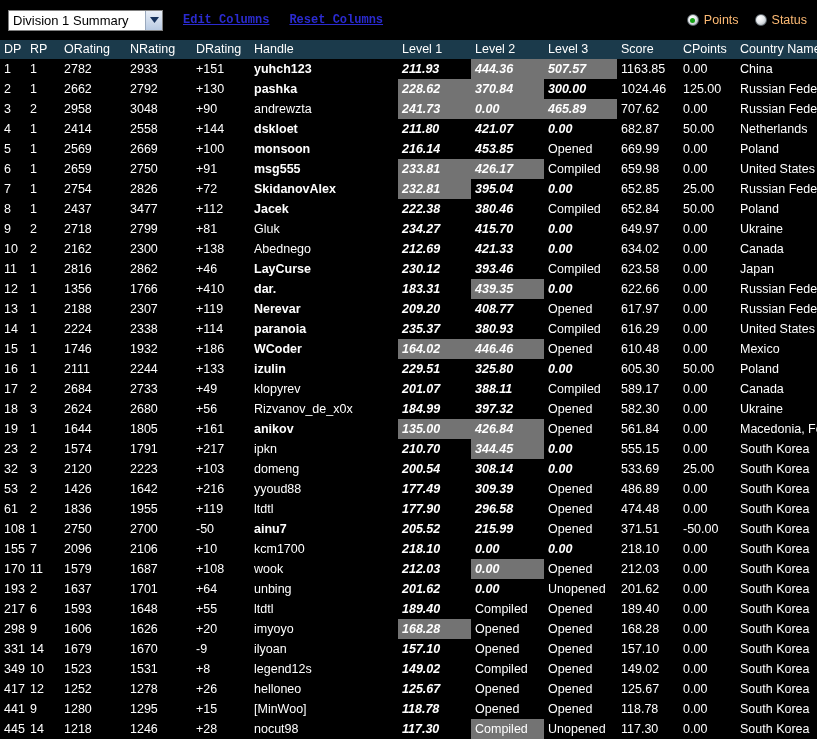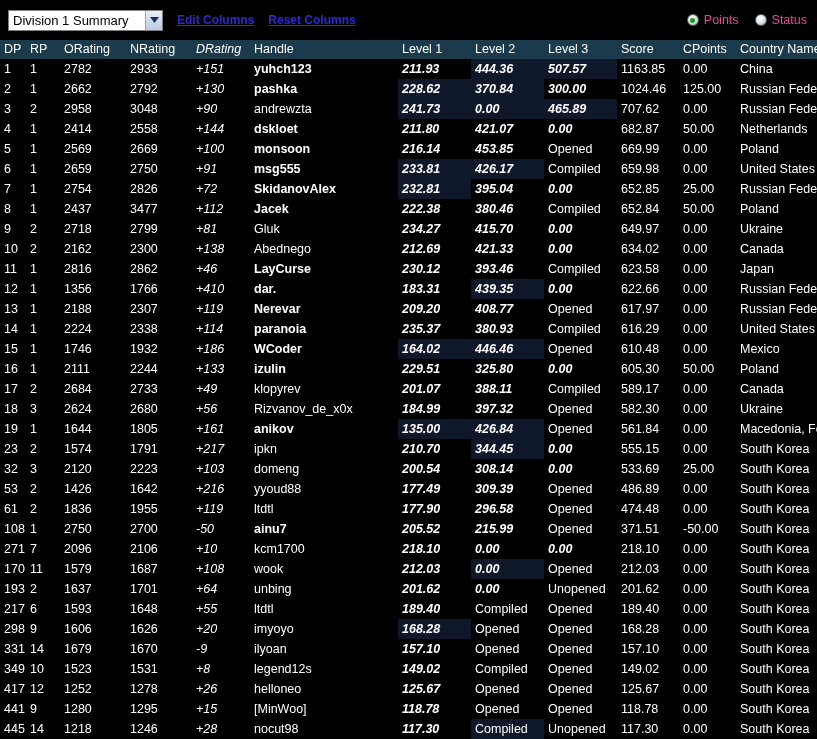--- a/index.html
+++ b/index.html
@@ -40,39 +40,40 @@
     background: linear-gradient(#e8eef7,#b9cbe3);
     border-left: 1px solid #9aa9bd;
     display: flex; align-items: center; justify-content: center;
     pointer-events: none;
   }
   .select-arrow svg { display:block; }
   .tool-link {
     color: #2b2bd0;
     font-size: 12px;
     text-decoration: underline;
-    margin-left: 14px;
+    margin-left: 20px;
     cursor: pointer;
     font-weight: bold;
     white-space: nowrap;
+    font-family: Liberation Mono, monospace;
   }
   .radios {
     position: absolute; right: 10px; top: 50%; transform: translateY(-50%);
     display: flex; align-items: center; gap: 16px;
   }
   .radio-item { display: flex; align-items: center; gap: 5px; cursor: pointer; }
   .radio-dot {
     width: 12px; height: 12px; border-radius: 50%;
     background: radial-gradient(circle at 35% 32%, #ffffff 0%, #e3e7ea 48%, #9aa3ab 100%);
     border: 1px solid #5a6269;
     display:flex; align-items:center; justify-content:center;
   }
   .radio-dot .inner { width: 5px; height: 5px; border-radius:50%; background: transparent; }
   .radio-item.selected .radio-dot .inner { background: #15a015; }
-  .radio-label { color: #ec4899; font-size: 12.5px; }
+  .radio-label { color: #fdba74; font-size: 12.5px; }
 
   
   .table-wrap { width: 817px; }
   table.grid { width: 817px; border-collapse: collapse; table-layout: fixed; }
   table.grid th {
     background: #1b3a4b;
     color: #ffffff;
     font-size: 12.5px;
     font-weight: normal;
     text-align: left;
@@ -89,38 +90,38 @@
     line-height: 20px;
     white-space: nowrap;
     overflow: hidden;
     border: 0;
   }
   
   .c-dp   { width: 26px; }
   .c-rp   { width: 34px; }
   .c-or   { width: 66px; }
   .c-nr   { width: 66px; }
-  .c-dr   { width: 58px; font-style: italic; }
+  .c-dr   { width: 58px; }
   .c-hd   { width: 148px; }
   .c-l1   { width: 73px; margin-left: 9px; }
   .c-l2   { width: 73px; }
   .c-l3   { width: 73px; }
   .c-sc   { width: 62px; }
   .c-cp   { width: 57px; }
   .c-cn   { width: 181px; }
 
   
   .num { font-weight: normal; }
   .lvl { font-weight: bold; font-style: italic; }
   .lvl-yellow { color: #f2e42a; }
   .lvl-green  { color: #13e113; }
   .lvl-zero   { color: #aa2222; font-weight: bold; font-style: italic; }
   .lvl-zero-y { color: #f2e42a; font-weight: bold; font-style: italic; }
   .state      { color: #d8d8d8; font-weight: normal; font-style: normal; }
-  .hl { background: #0f172a; }
+  .hl { background: #737373; }
 
   .score { color: #c8aa14; }
   .cpoints { color: #ffffff; }
   .country { color: #ffffff; }
 
   .h-red     { color: #ee1111; font-weight: bold; }
   .h-dimred  { color: #8e2222; font-weight: normal; }
   .h-yellow  { color: #f2e42a; font-weight: bold; }
   .h-dimyel  { color: #a89512; font-weight: normal; }
   .h-blue    { color: #3b3bde; font-weight: bold; }
@@ -508,21 +509,21 @@
             <td class="c-dr num">-50</td>
             <td class="c-hd h-red">ainu7</td>
             <td class="c-l1 lvl lvl-yellow">205.52</td>
             <td class="c-l2 lvl lvl-yellow">215.99</td>
             <td class="c-l3 state">Opened</td>
             <td class="c-sc score">371.51</td>
             <td class="c-cp cpoints">-50.00</td>
             <td class="c-cn country">South Korea</td>
           </tr>
           <tr>
-            <td class="c-dp num">271</td>
+            <td class="c-dp num">155</td>
             <td class="c-rp num">7</td>
             <td class="c-or num">2096</td>
             <td class="c-nr num">2106</td>
             <td class="c-dr num">+10</td>
             <td class="c-hd h-dimyel">kcm1700</td>
             <td class="c-l1 lvl lvl-yellow">218.10</td>
             <td class="c-l2 lvl lvl-zero">0.00</td>
             <td class="c-l3 lvl lvl-zero-y">0.00</td>
             <td class="c-sc score">218.10</td>
             <td class="c-cp cpoints">0.00</td>

